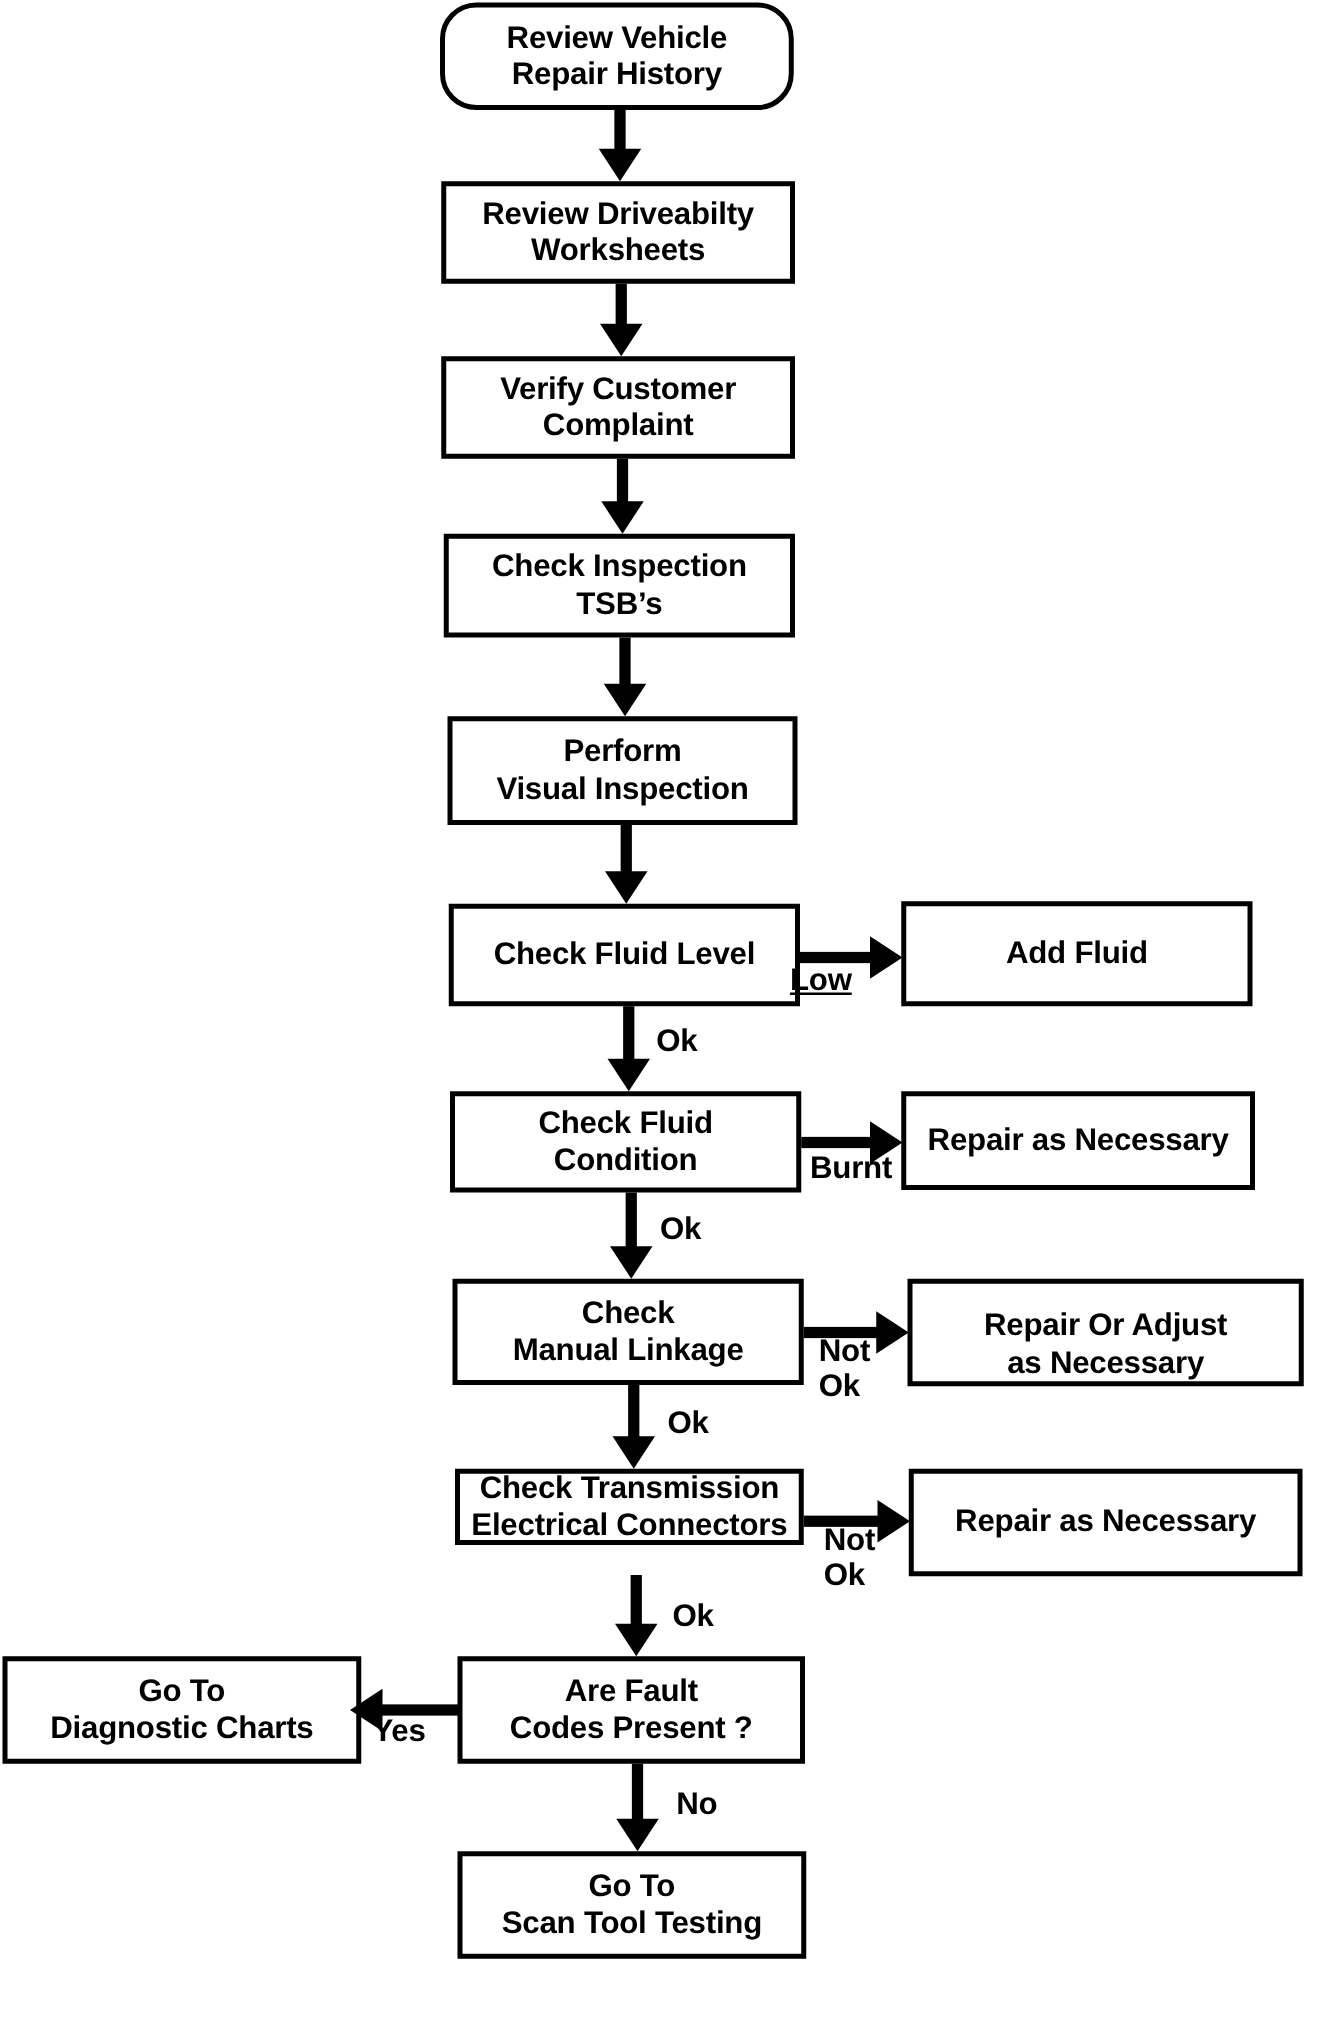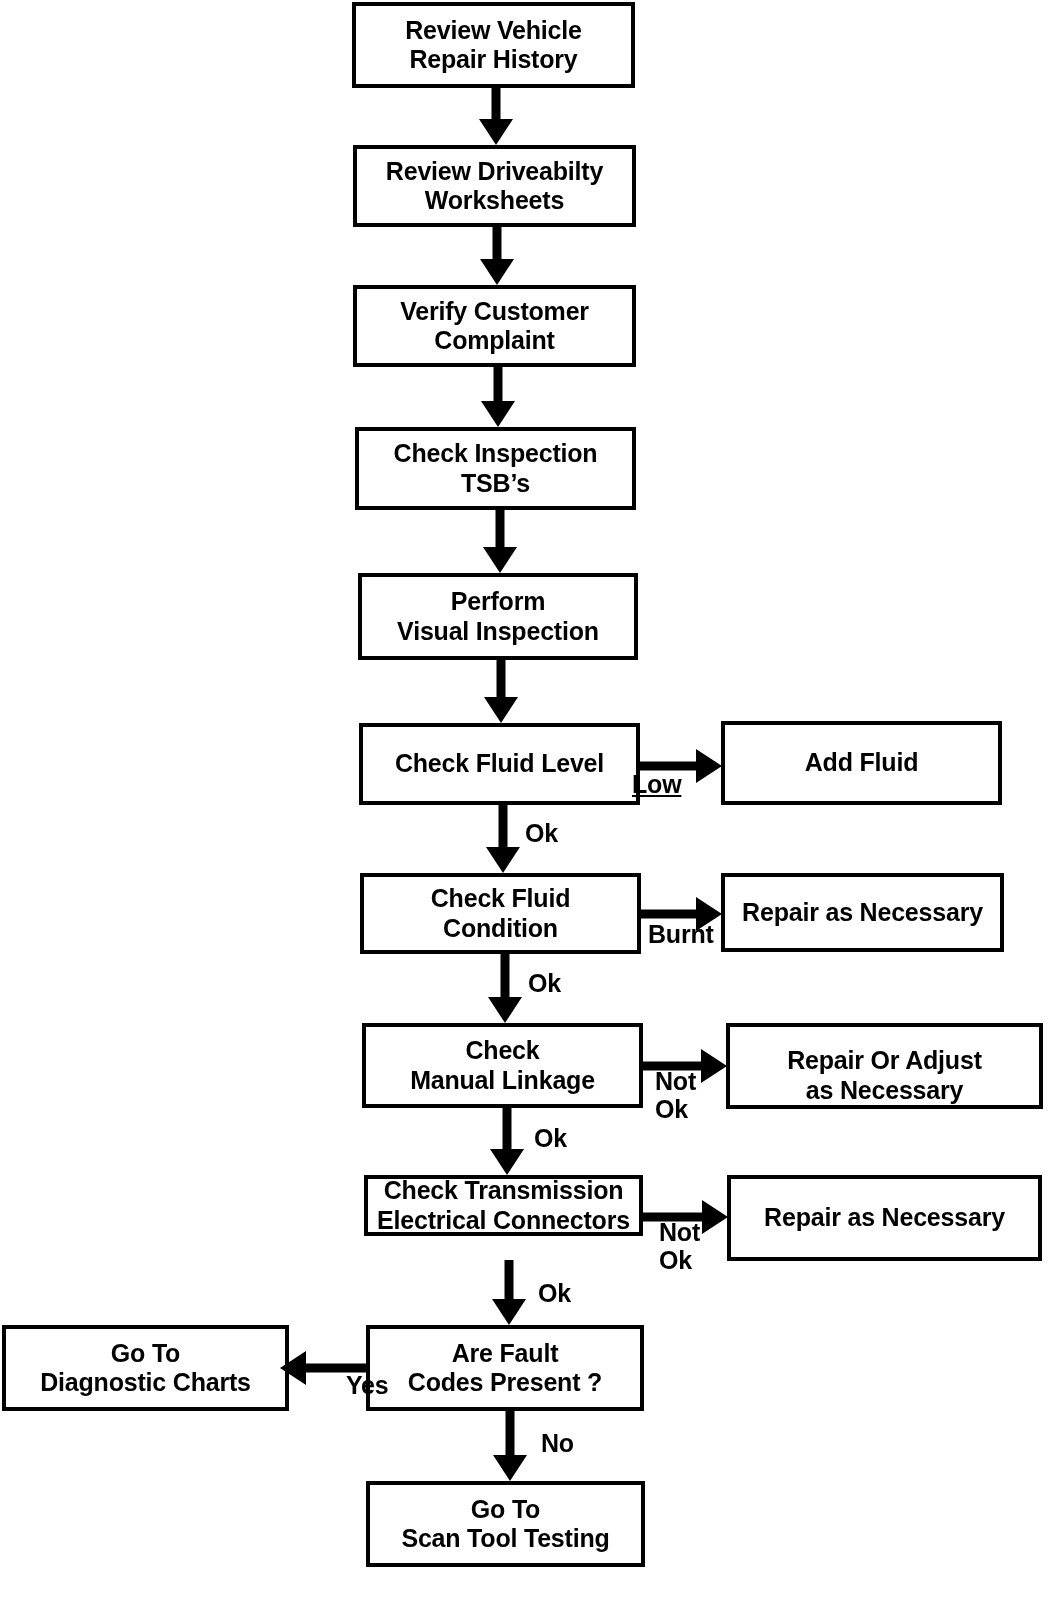--- a/index.html
+++ b/index.html
@@ -101,21 +101,21 @@
     color: #000000;
     white-space: pre-line;
     letter-spacing: -0.2px;
   }
 </style>
 </head>
 <body>
 
 <div id="canvas">
 
-  <div class="node" style="left:352px; top:2px; width:283px; height:86px;">
+  <div class="node" style="left:352px; top:2px; width:283px; height:86px;border-radius:29px;">
     <span>Review Vehicle
 Repair History</span>
   </div>
 
   <div class="node" style="left:353px; top:145px; width:283px; height:82px;">
     <span>Review Driveabilty
 Worksheets</span>
   </div>
 
   <div class="node" style="left:353px; top:285px; width:283px; height:82px;">
@@ -269,17 +269,17 @@
   <div class="edge-label" style="left:655px; top:1068px;">Not
 Ok</div>
 
   <div class="edge-label" style="left:534px; top:1125px;">Ok</div>
 
   <div class="edge-label" style="left:659px; top:1219px;">Not
 Ok</div>
 
   <div class="edge-label" style="left:538px; top:1280px;">Ok</div>
 
-  <div class="edge-label" style="left:298px; top:1372px;margin-left:48px;">Yes</div>
+  <div class="edge-label" style="left:298px; top:1372px;">Yes</div>
 
   <div class="edge-label" style="left:541px; top:1430px;">No</div>
 
 </div>
 
 </body></html>

